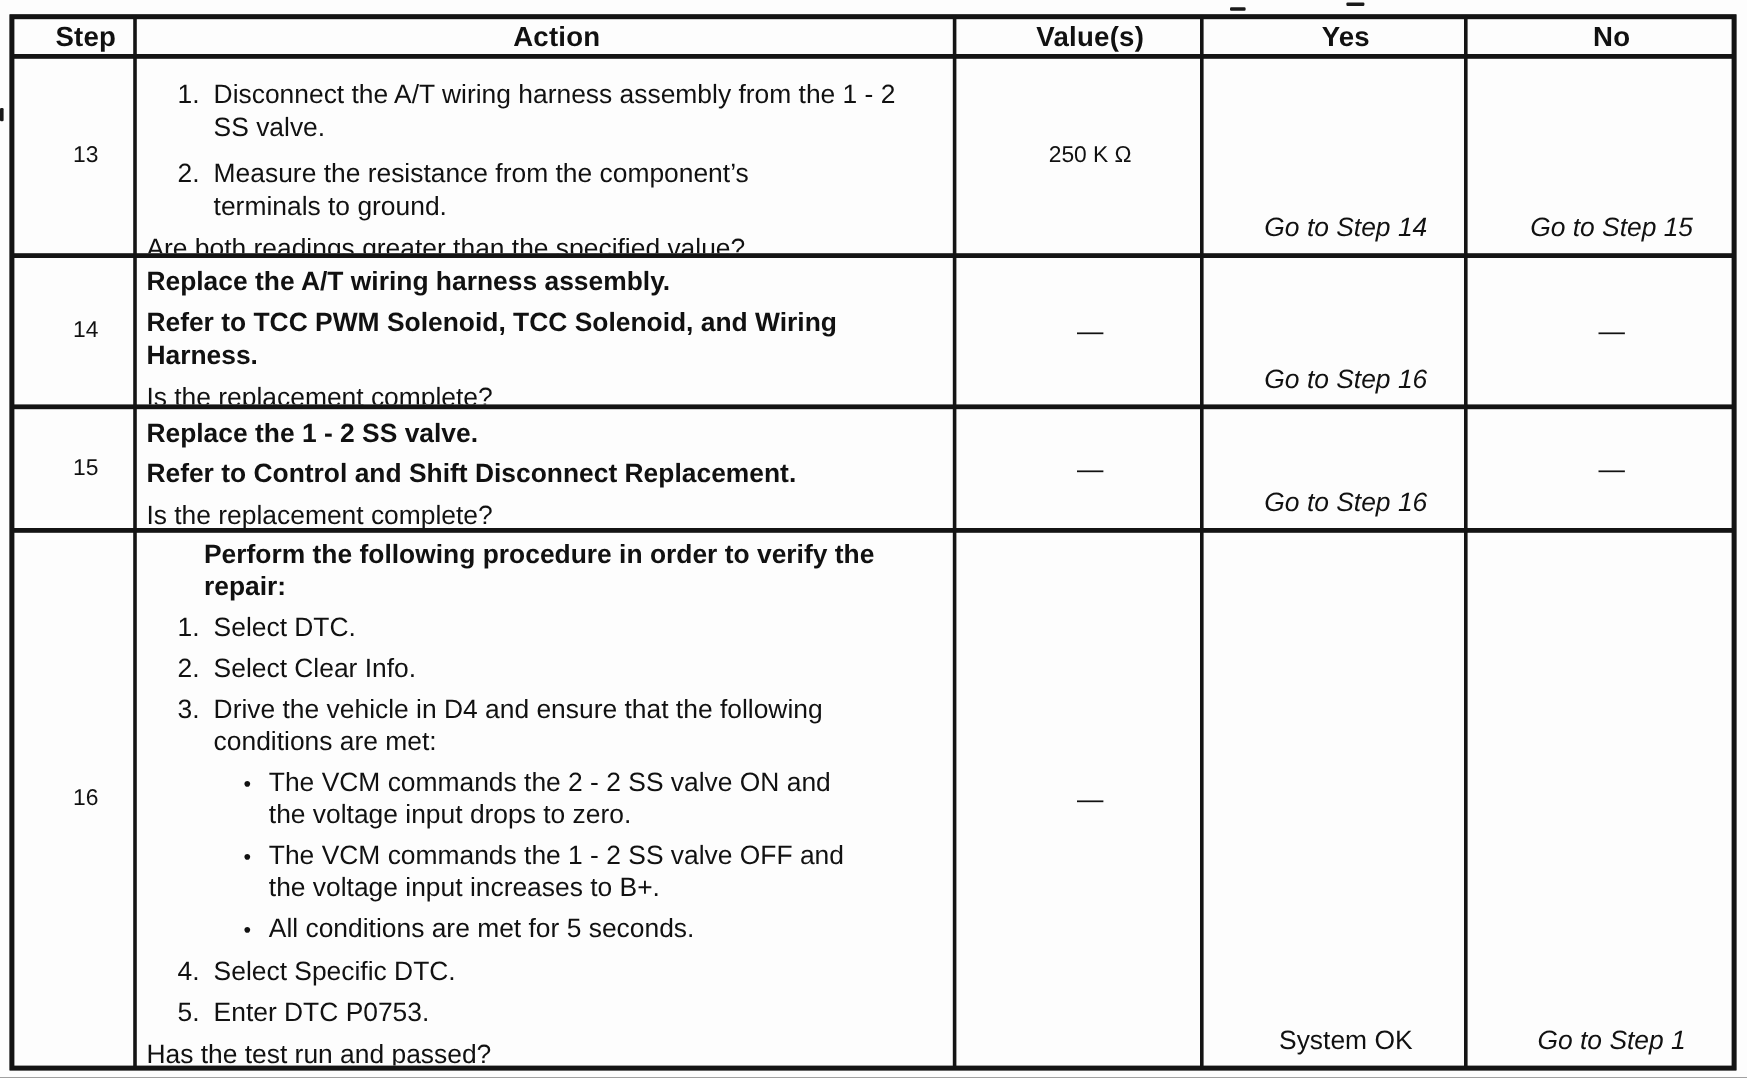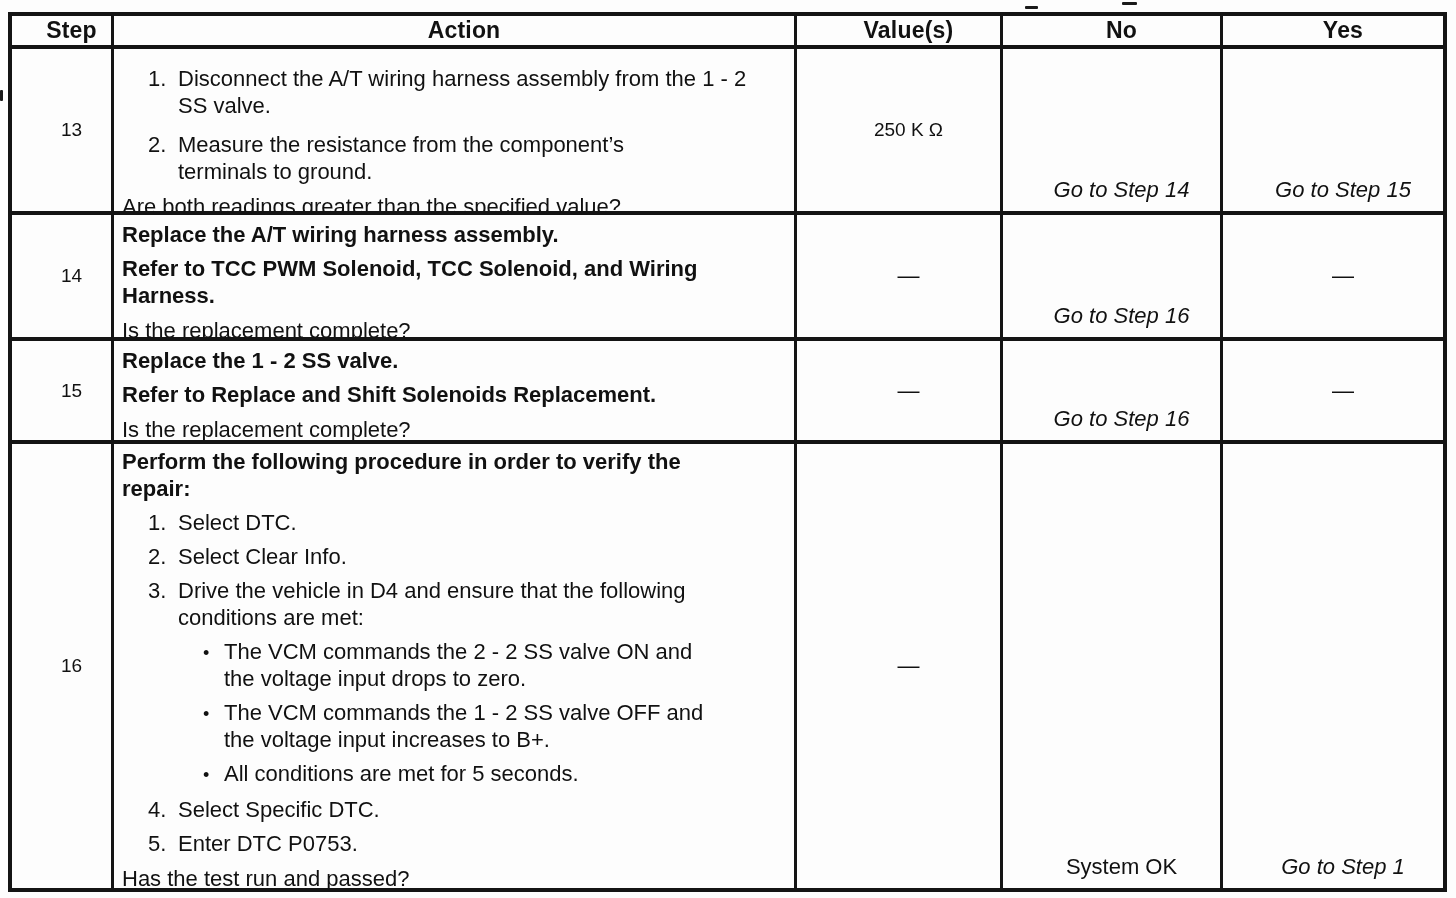--- a/index.html
+++ b/index.html
@@ -76,24 +76,24 @@
     <div class="cell hcell">
         <span>Step</span>
       </div>
     <div class="cell hcell">
         <span>Action</span>
       </div>
     <div class="cell hcell">
         <span>Value(s)</span>
       </div>
     <div class="cell hcell">
+        <span>Yes</span>
+      </div>
+    <div class="cell hcell">
         <span>No</span>
-      </div>
-    <div class="cell hcell">
-        <span>Yes</span>
       </div>
 
     <div class="cell step-cell">
         <span>13</span>
       </div>
     <div class="cell action-cell">
       <div class="nitem roomy">
         <span class="n">1.</span>
         <span class="t w1">Disconnect the A/T wiring harness assembly from the 1 - 2 SS valve.</span>
       </div>
@@ -131,38 +131,38 @@
       </div>
     <div class="cell midcell">
         <span>—</span>
       </div>
 
     <div class="cell step-cell">
         <span>15</span>
       </div>
     <div class="cell action-cell">
       <div class="para">Replace the 1 - 2 SS valve.</div>
-      <div class="para">Refer to Replace and Shift Solenoids Replacement.</div>
+      <div class="para">Refer to Control and Shift Disconnect Replacement.</div>
       <div class="question">Is the replacement complete?</div>
     </div>
     <div class="cell midcell">
         <span>—</span>
       </div>
     <div class="cell endcell">
         <span class="goto">Go to Step 16</span>
       </div>
     <div class="cell midcell">
         <span>—</span>
       </div>
 
     <div class="cell step-cell">
         <span>16</span>
       </div>
     <div class="cell action-cell">
-      <div class="para" style="margin-top:0;">
+      <div class="para" style="margin-top:0;margin-left:48px;">
           <span class="w3">Perform the following procedure in order to verify the repair:</span>
         </div>
       <div class="nitem">
         <span class="n">1.</span>
         <span class="t">Select DTC.</span>
       </div>
       <div class="nitem">
         <span class="n">2.</span>
         <span class="t">Select Clear Info.</span>
       </div>

